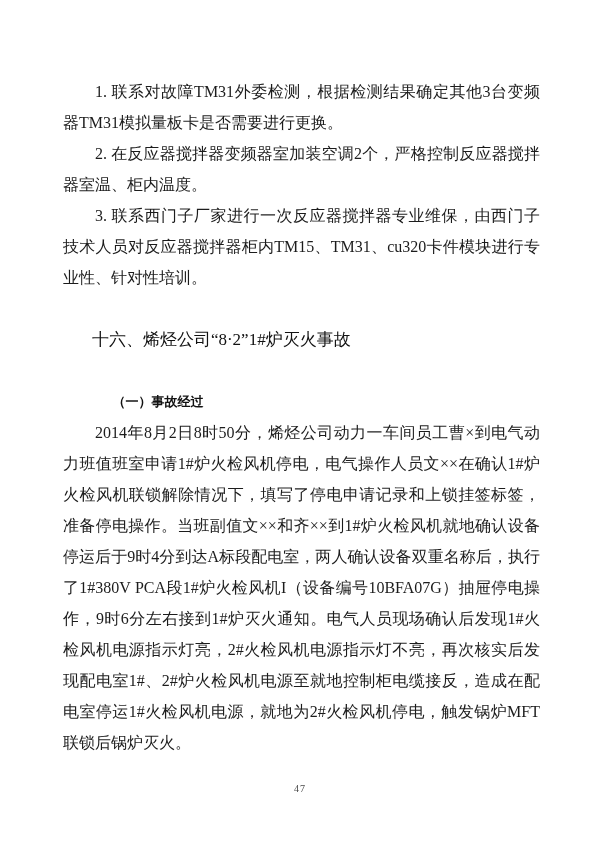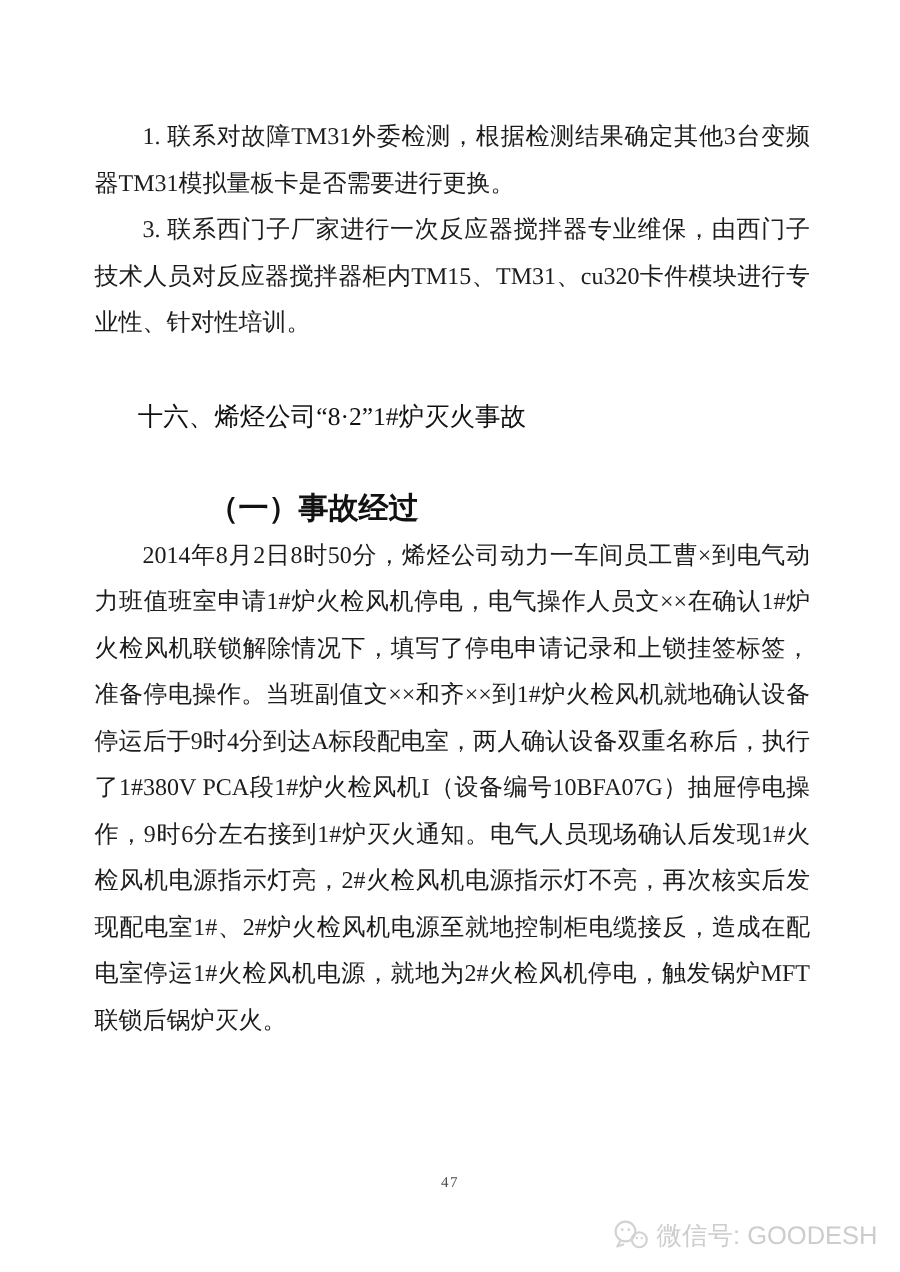--- a/index.html
+++ b/index.html
@@ -33,21 +33,21 @@
   .section-heading {
     margin: 31px 0 0 0;
     font-size: 17px;
     font-weight: normal;
     line-height: 31px;
     text-indent: 1.7em;
     color: #111111;
   }
   .sub-heading {
     margin: 31px 0 0 0;
-    font-size: 20px;
+    font-size: 13px;
     font-weight: bold;
     line-height: 31px;
     text-indent: 3.8em;
     color: #111111;
   }
   .page-number {
     position: absolute;
     left: 0;
     right: 0;
     top: 783px;
@@ -73,43 +73,26 @@
     display: block;
   }
 </style>
 </head>
 <body>
 
 <div class="page">
 
   <div class="content">
     <p class="para">1. 联系对故障TM31外委检测，根据检测结果确定其他3台变频器TM31模拟量板卡是否需要进行更换。</p>
+    <p class="para">2. 在反应器搅拌器变频器室加装空调2个，严格控制反应器搅拌器室温、柜内温度。</p>
     <p class="para">3. 联系西门子厂家进行一次反应器搅拌器专业维保，由西门子技术人员对反应器搅拌器柜内TM15、TM31、cu320卡件模块进行专业性、针对性培训。</p>
 
     <h2 class="section-heading">十六、烯烃公司“8·2”1#炉灭火事故</h2>
 
     <h3 class="sub-heading">（一）事故经过</h3>
 
     <p class="para">2014年8月2日8时50分，烯烃公司动力一车间员工曹×到电气动力班值班室申请1#炉火检风机停电，电气操作人员文××在确认1#炉火检风机联锁解除情况下，填写了停电申请记录和上锁挂签标签，准备停电操作。当班副值文××和齐××到1#炉火检风机就地确认设备停运后于9时4分到达A标段配电室，两人确认设备双重名称后，执行了1#380V PCA段1#炉火检风机I（设备编号10BFA07G）抽屉停电操作，9时6分左右接到1#炉灭火通知。电气人员现场确认后发现1#火检风机电源指示灯亮，2#火检风机电源指示灯不亮，再次核实后发现配电室1#、2#炉火检风机电源至就地控制柜电缆接反，造成在配电室停运1#火检风机电源，就地为2#火检风机停电，触发锅炉MFT联锁后锅炉灭火。</p>
   </div>
 
   <div class="page-number">47</div>
 
-  <div class="watermark">
-    <span class="wicon">
-      <svg viewBox="0 0 25 21" width="25" height="21" xmlns="http://www.w3.org/2000/svg">
-        <g fill="none" stroke="#d2d2d2" stroke-width="1.4">
-          <circle cx="9" cy="8" r="6.6"></circle>
-          <circle cx="18.2" cy="13.5" r="5"></circle>
-          <path d="M5.5 14.5 L3.5 18 L8 16.5" stroke-linejoin="round"></path>
-        </g>
-        <g fill="#d2d2d2">
-          <circle cx="6.8" cy="6.8" r="0.9"></circle>
-          <circle cx="11.2" cy="6.8" r="0.9"></circle>
-          <circle cx="16.6" cy="12.4" r="0.8"></circle>
-          <circle cx="19.8" cy="12.4" r="0.8"></circle>
-        </g>
-      </svg>
-    </span>
-    <span>微信号: GOODESH</span>
-  </div>
 
 </div>
 
 </body></html>

